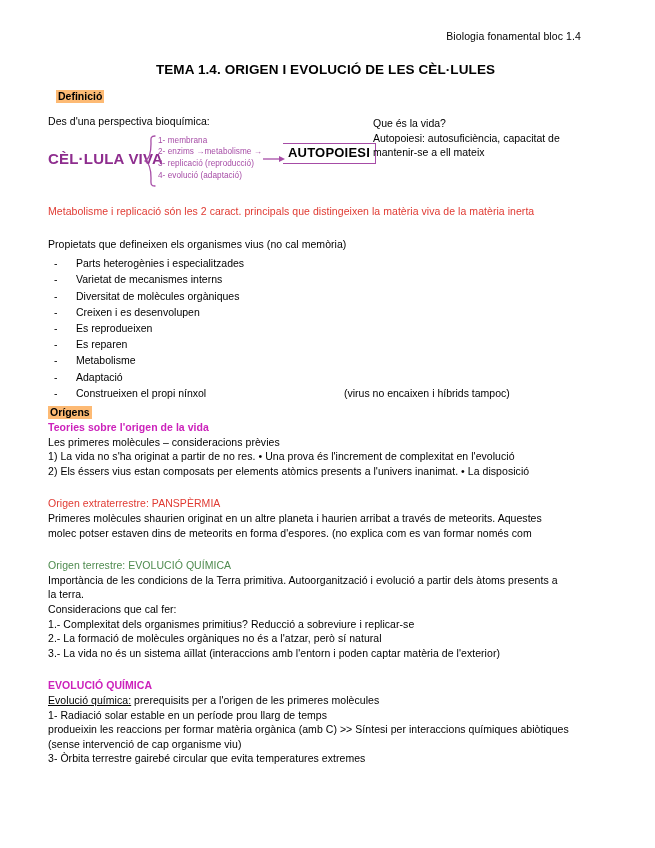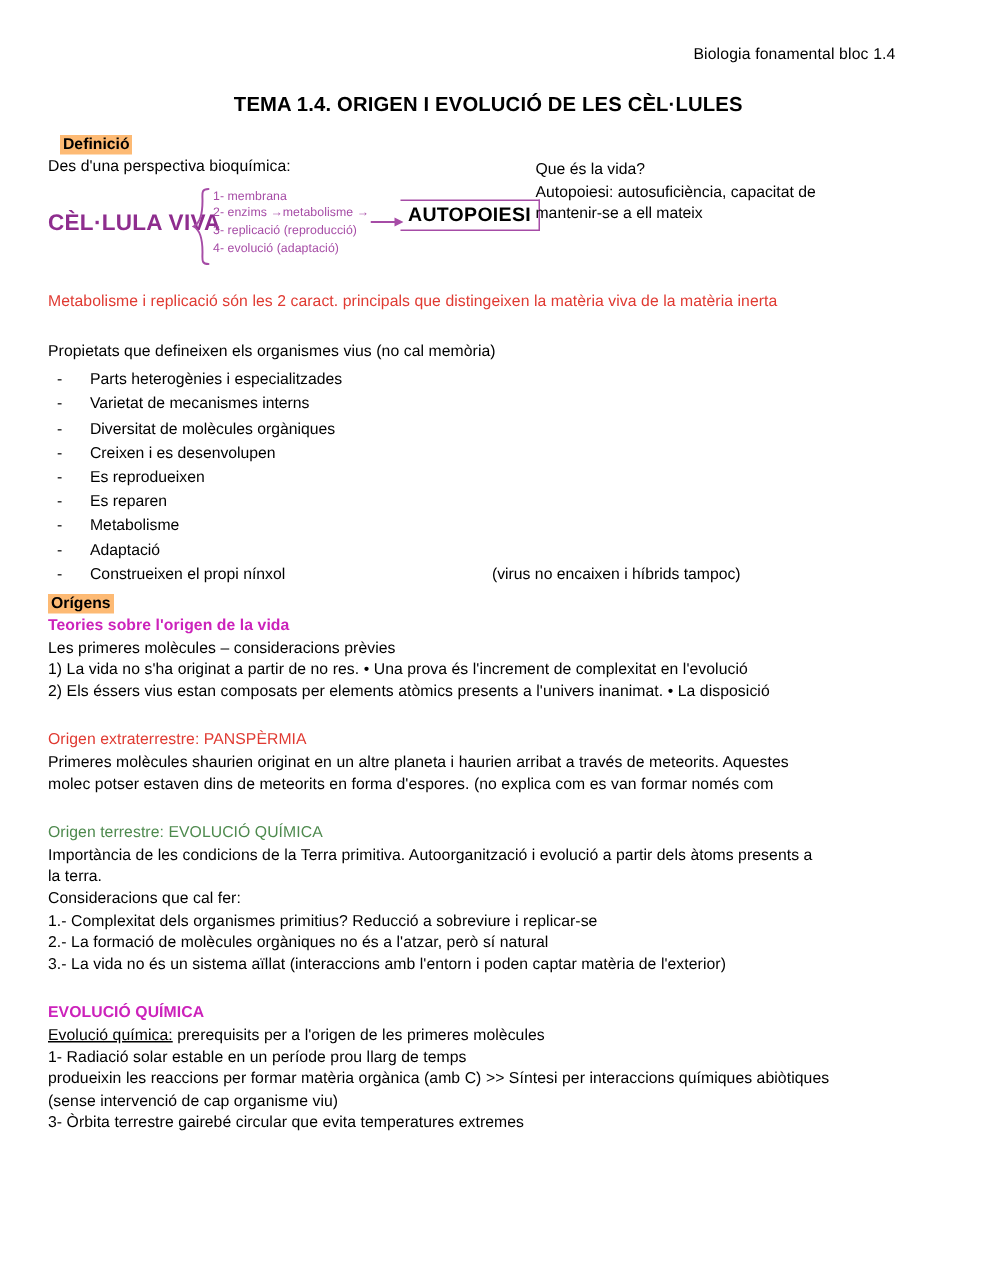--- a/index.html
+++ b/index.html
@@ -13,21 +13,21 @@
     font-family: "Liberation Sans", sans-serif;
     color: #000000;
     position: relative;
     overflow: hidden;
   }
   .page {
     position: relative;
     width: 651px;
     height: 848px;
     box-sizing: border-box;
-    padding: 0 32px;
+    padding: 0 48px;
   }
 
   
   .doc-header {
     text-align: right;
     font-size: 10.5px;
     padding-top: 30px;
     padding-right: 22px;
     letter-spacing: 0.1px;
   }
@@ -62,21 +62,21 @@
   .m-top-18 { margin-top: 18px; }
 
   .red     { color: #e03a32; }
   .green   { color: #4e8a4e; }
   .magenta { color: #cc22bb; font-weight: bold; }
   .underline-txt { text-decoration: underline; }
 
   
   .intro-wrap {
     position: relative;
-    margin-top: 0;
+    margin-top: 10px;
     height: 72px;
   }
   .intro-left {
     position: absolute;
     left: 0;
     top: 0;
     width: 340px;
   }
   .intro-right {
     position: absolute;

